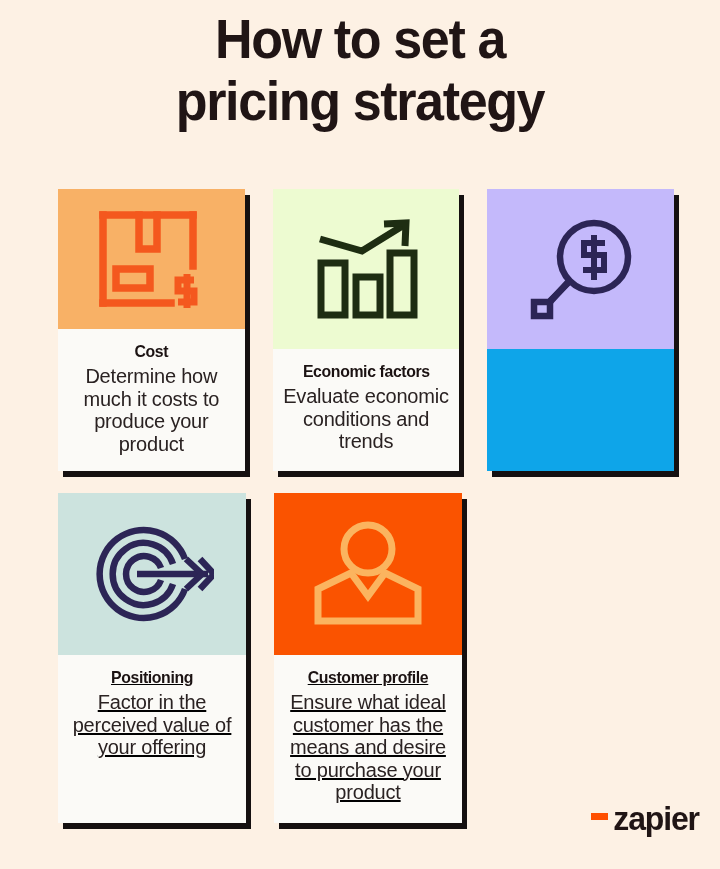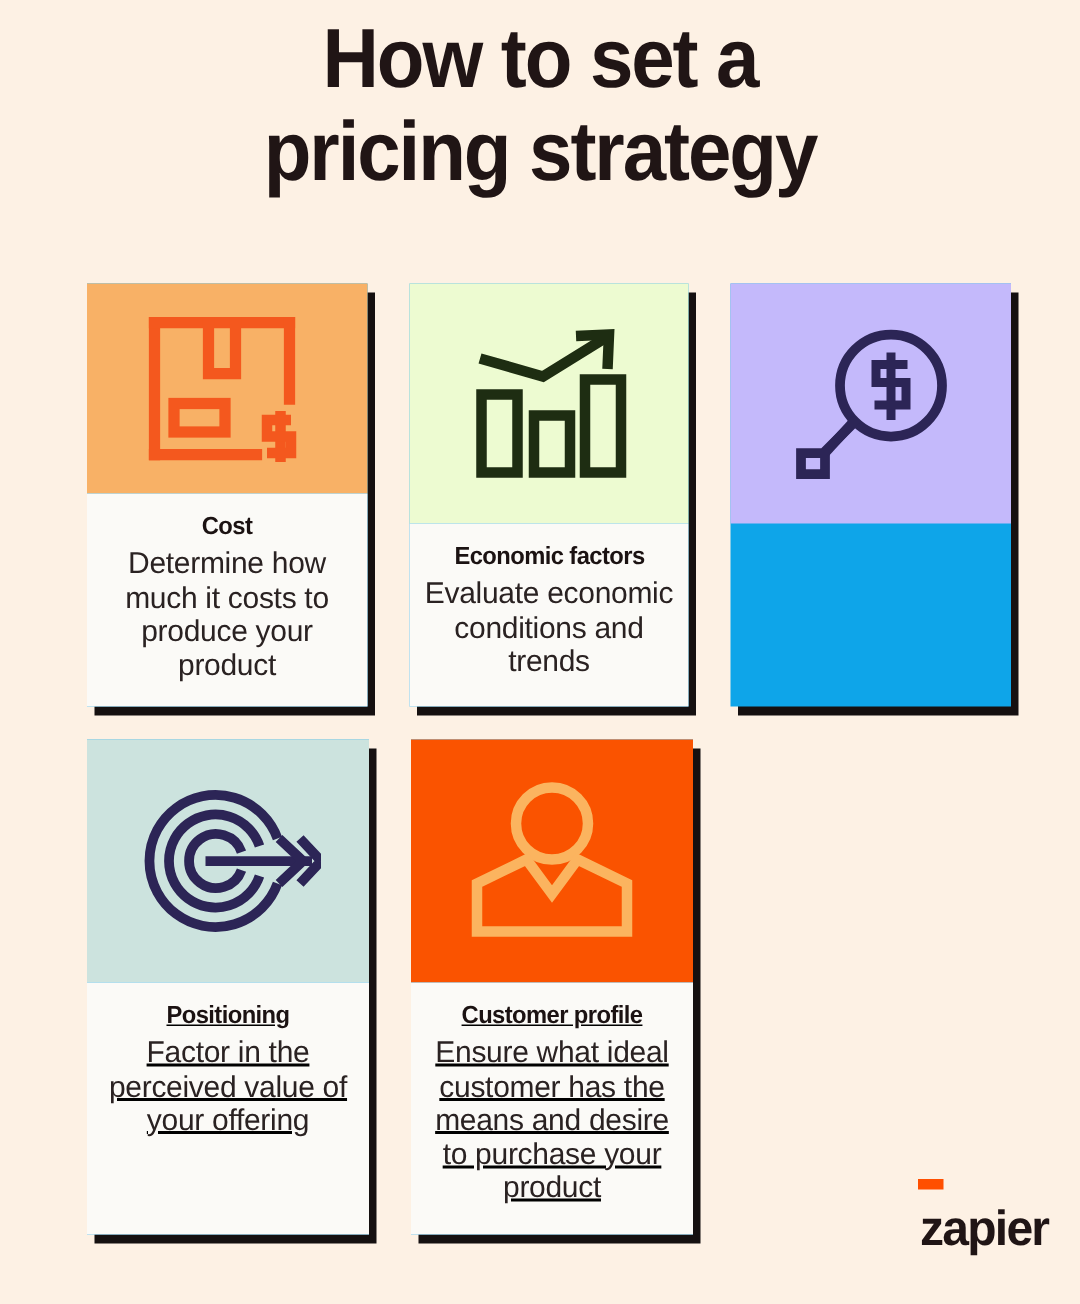--- a/index.html
+++ b/index.html
@@ -89,23 +89,22 @@
   .row-2 .card-media { height: 162px; }
 
   svg { display: block; }
 
   
   .logo {
     position: absolute;
     right: 20px;
     bottom: 34px;
     display: flex;
-    align-items: flex-start;
+    align-items: center;
     gap: 4px;
-    flex-direction: column;
   }
   .logo-dash {
     width: 17px;
     height: 7px;
     background: #FF4F00;
     margin-bottom: 5px;
   }
   .logo-word {
     font-weight: bold;
     font-size: 33px;

